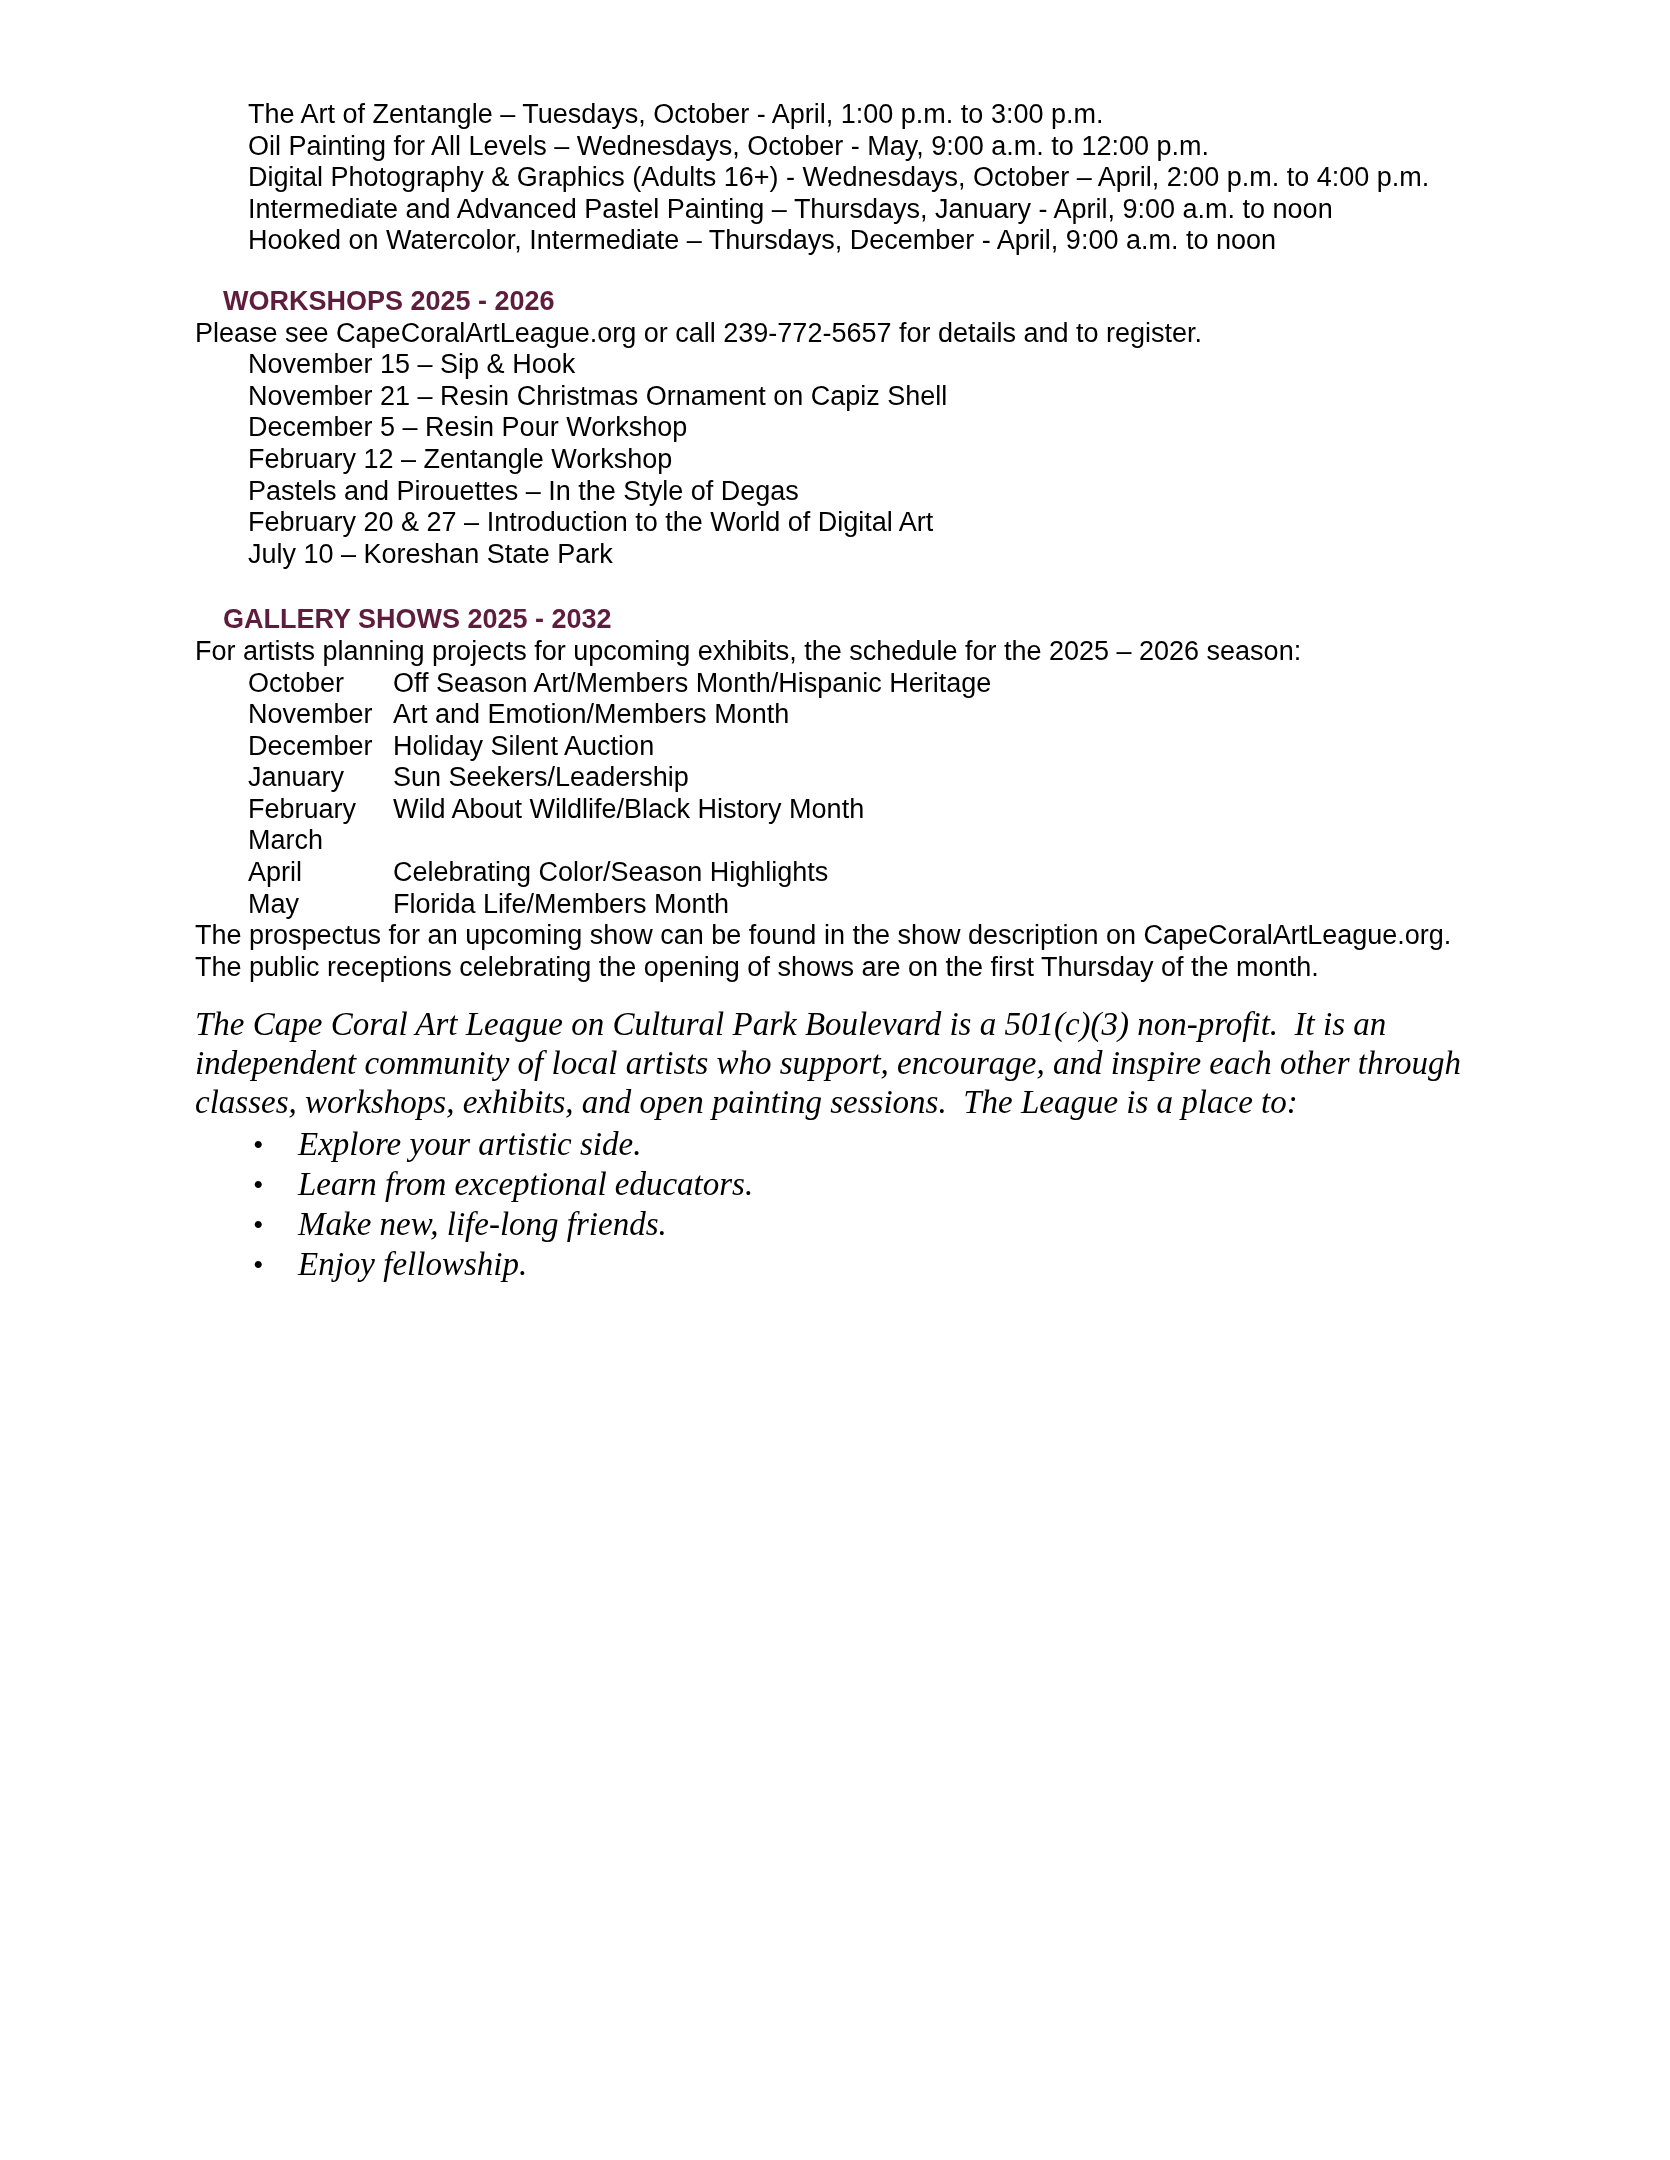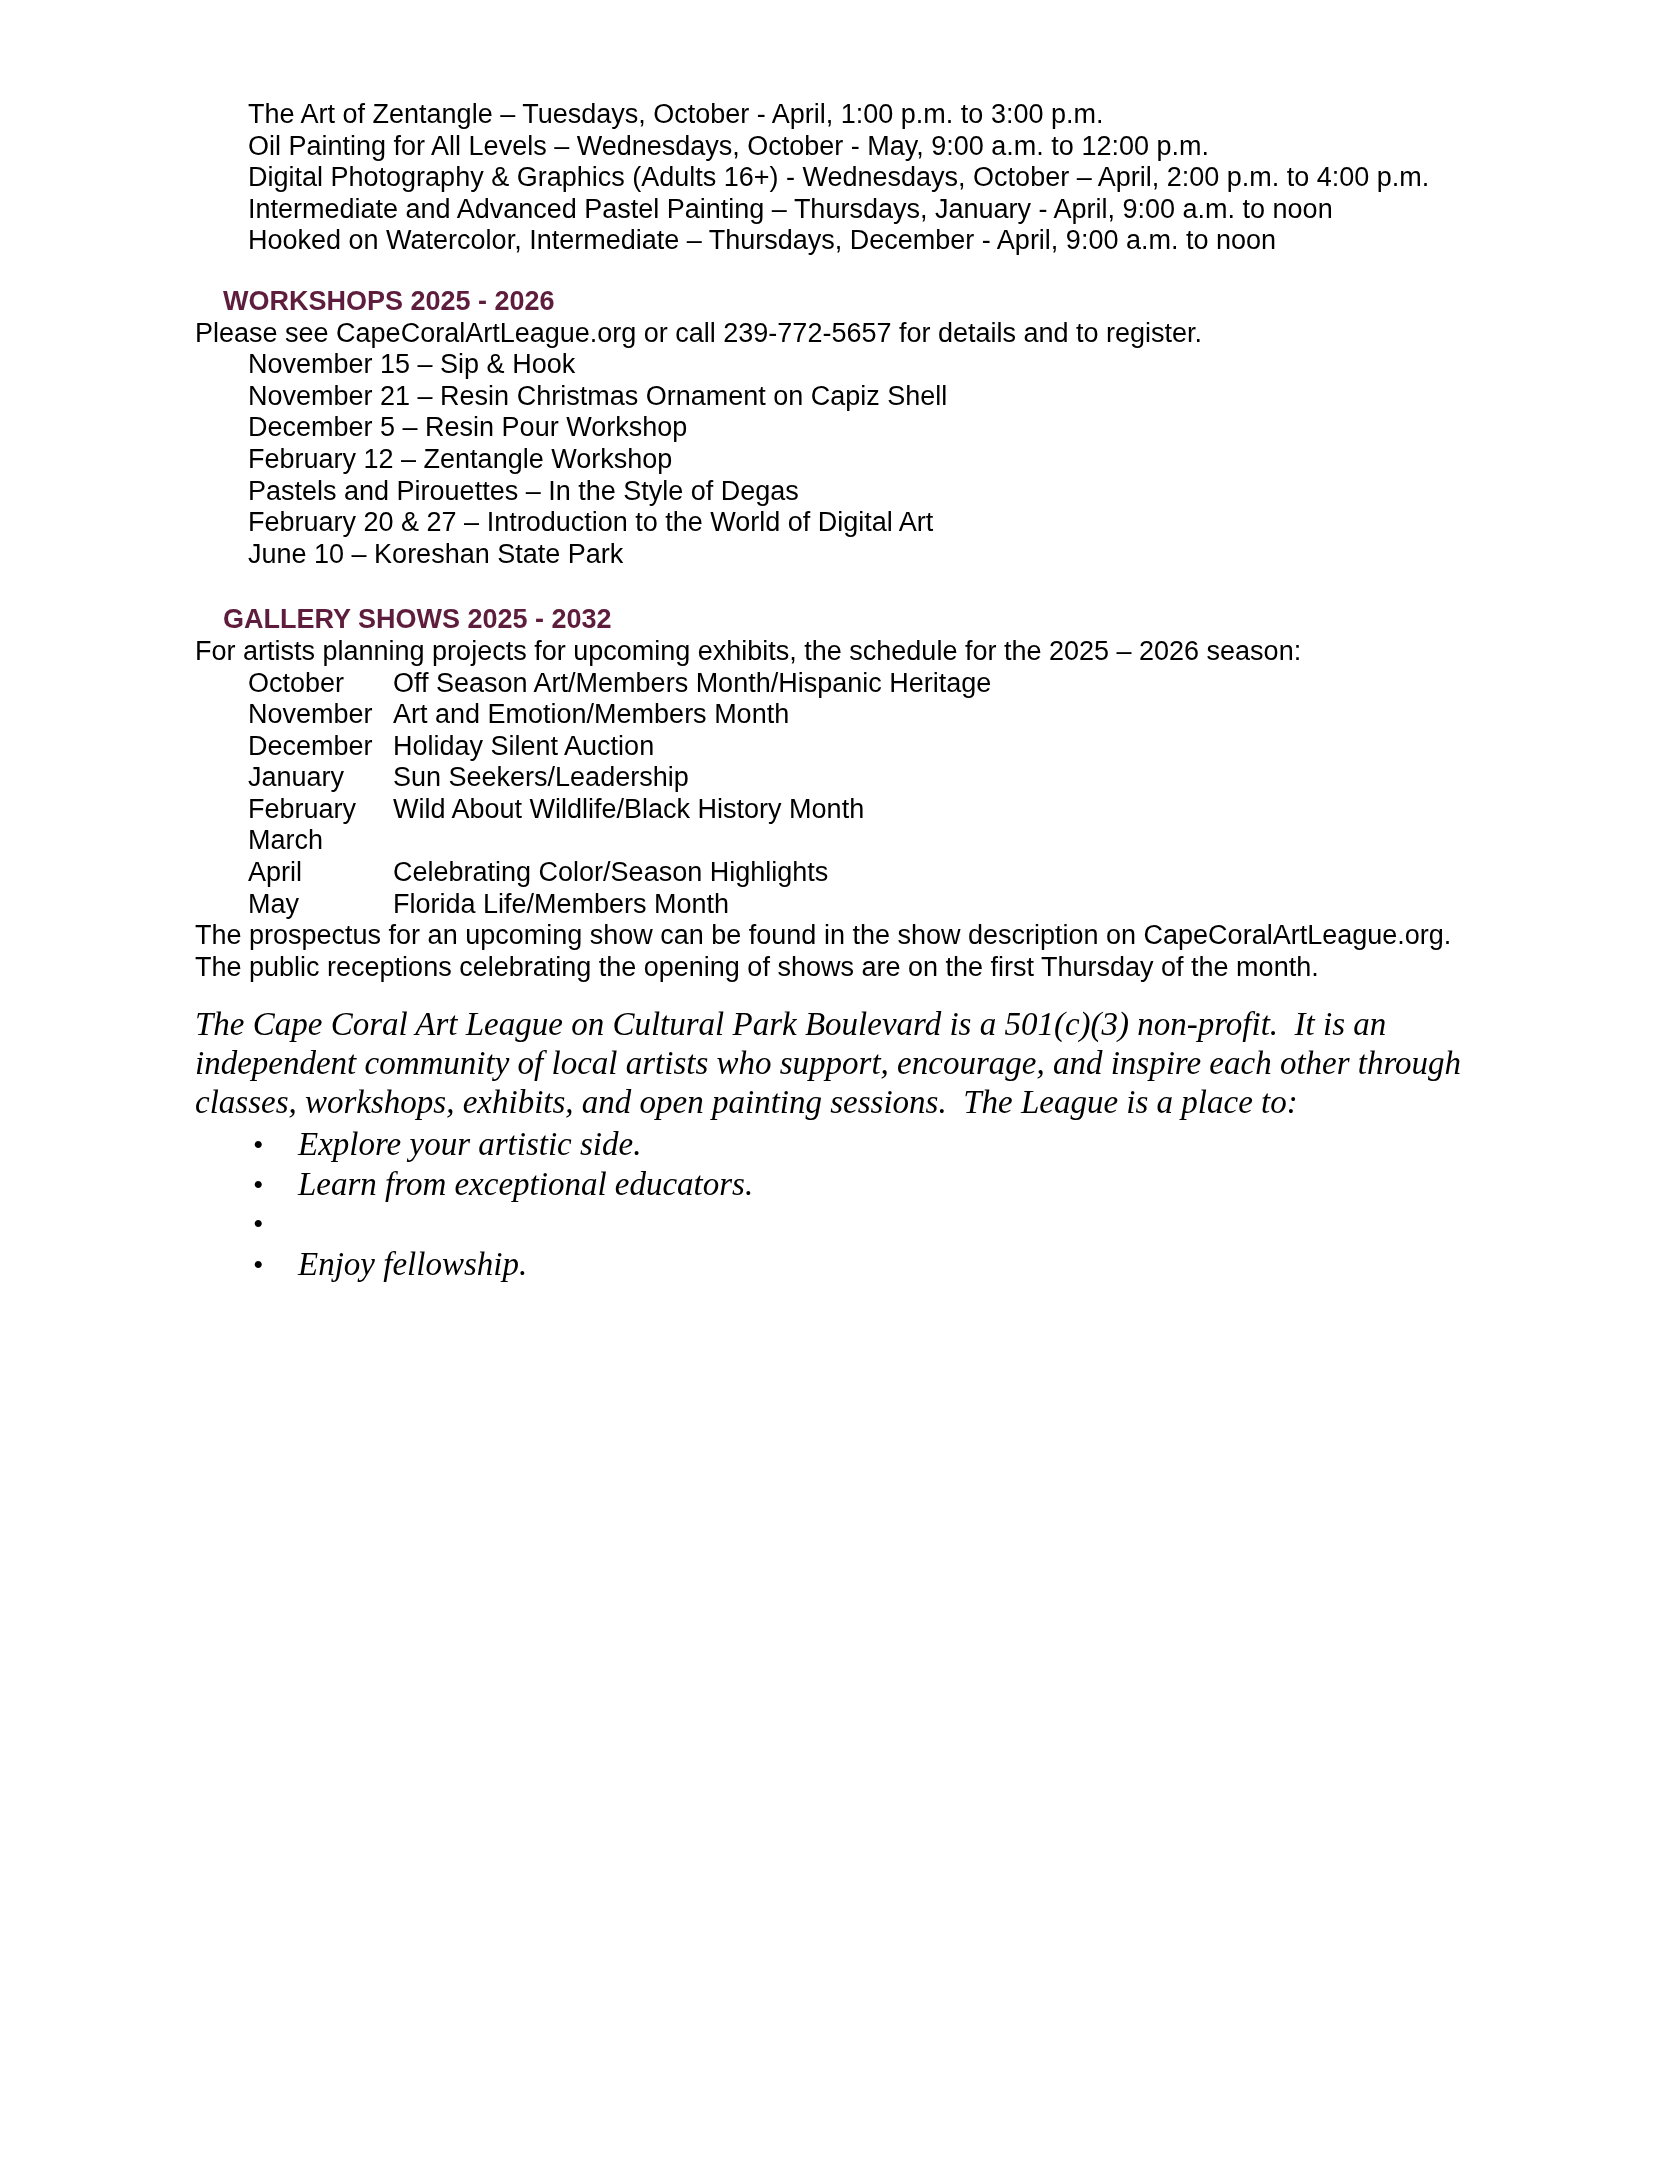--- a/index.html
+++ b/index.html
@@ -68,21 +68,21 @@
   <div class="workshops-block">
     <div class="section-heading">WORKSHOPS 2025 - 2026</div>
     <div class="line">Please see CapeCoralArtLeague.org or call 239-772-5657 for details and to register.</div>
     <div>
       <div class="line indent">November 15 – Sip &amp; Hook</div>
       <div class="line indent">November 21 – Resin Christmas Ornament on Capiz Shell</div>
       <div class="line indent">December 5 – Resin Pour Workshop</div>
       <div class="line indent">February 12 – Zentangle Workshop</div>
       <div class="line indent">Pastels and Pirouettes – In the Style of Degas</div>
       <div class="line indent">February 20 &amp; 27 – Introduction to the World of Digital Art</div>
-      <div class="line indent">June 10 – Koreshan State Park</div>
+      <div class="line indent">July 10 – Koreshan State Park</div>
     </div>
   </div>
 
   <div class="gallery-block">
     <div class="section-heading">GALLERY SHOWS 2025 - 2032</div>
     <div class="line">For artists planning projects for upcoming exhibits, the schedule for the 2025 – 2026 season:</div>
 
     <div>
       <div class="schedule-row">
         <div class="month">October</div>
@@ -130,20 +130,21 @@
       <div class="bullet-row">
         <span class="bullet-dot">•</span>
         <span class="bullet-text">Explore your artistic side.</span>
       </div>
       <div class="bullet-row">
         <span class="bullet-dot">•</span>
         <span class="bullet-text">Learn from exceptional educators.</span>
       </div>
       <div class="bullet-row">
         <span class="bullet-dot">•</span>
+        <span class="bullet-text">Make new, life-long friends.</span>
       </div>
       <div class="bullet-row">
         <span class="bullet-dot">•</span>
         <span class="bullet-text">Enjoy fellowship.</span>
       </div>
     </div>
   </div>
 
 </div>
 

